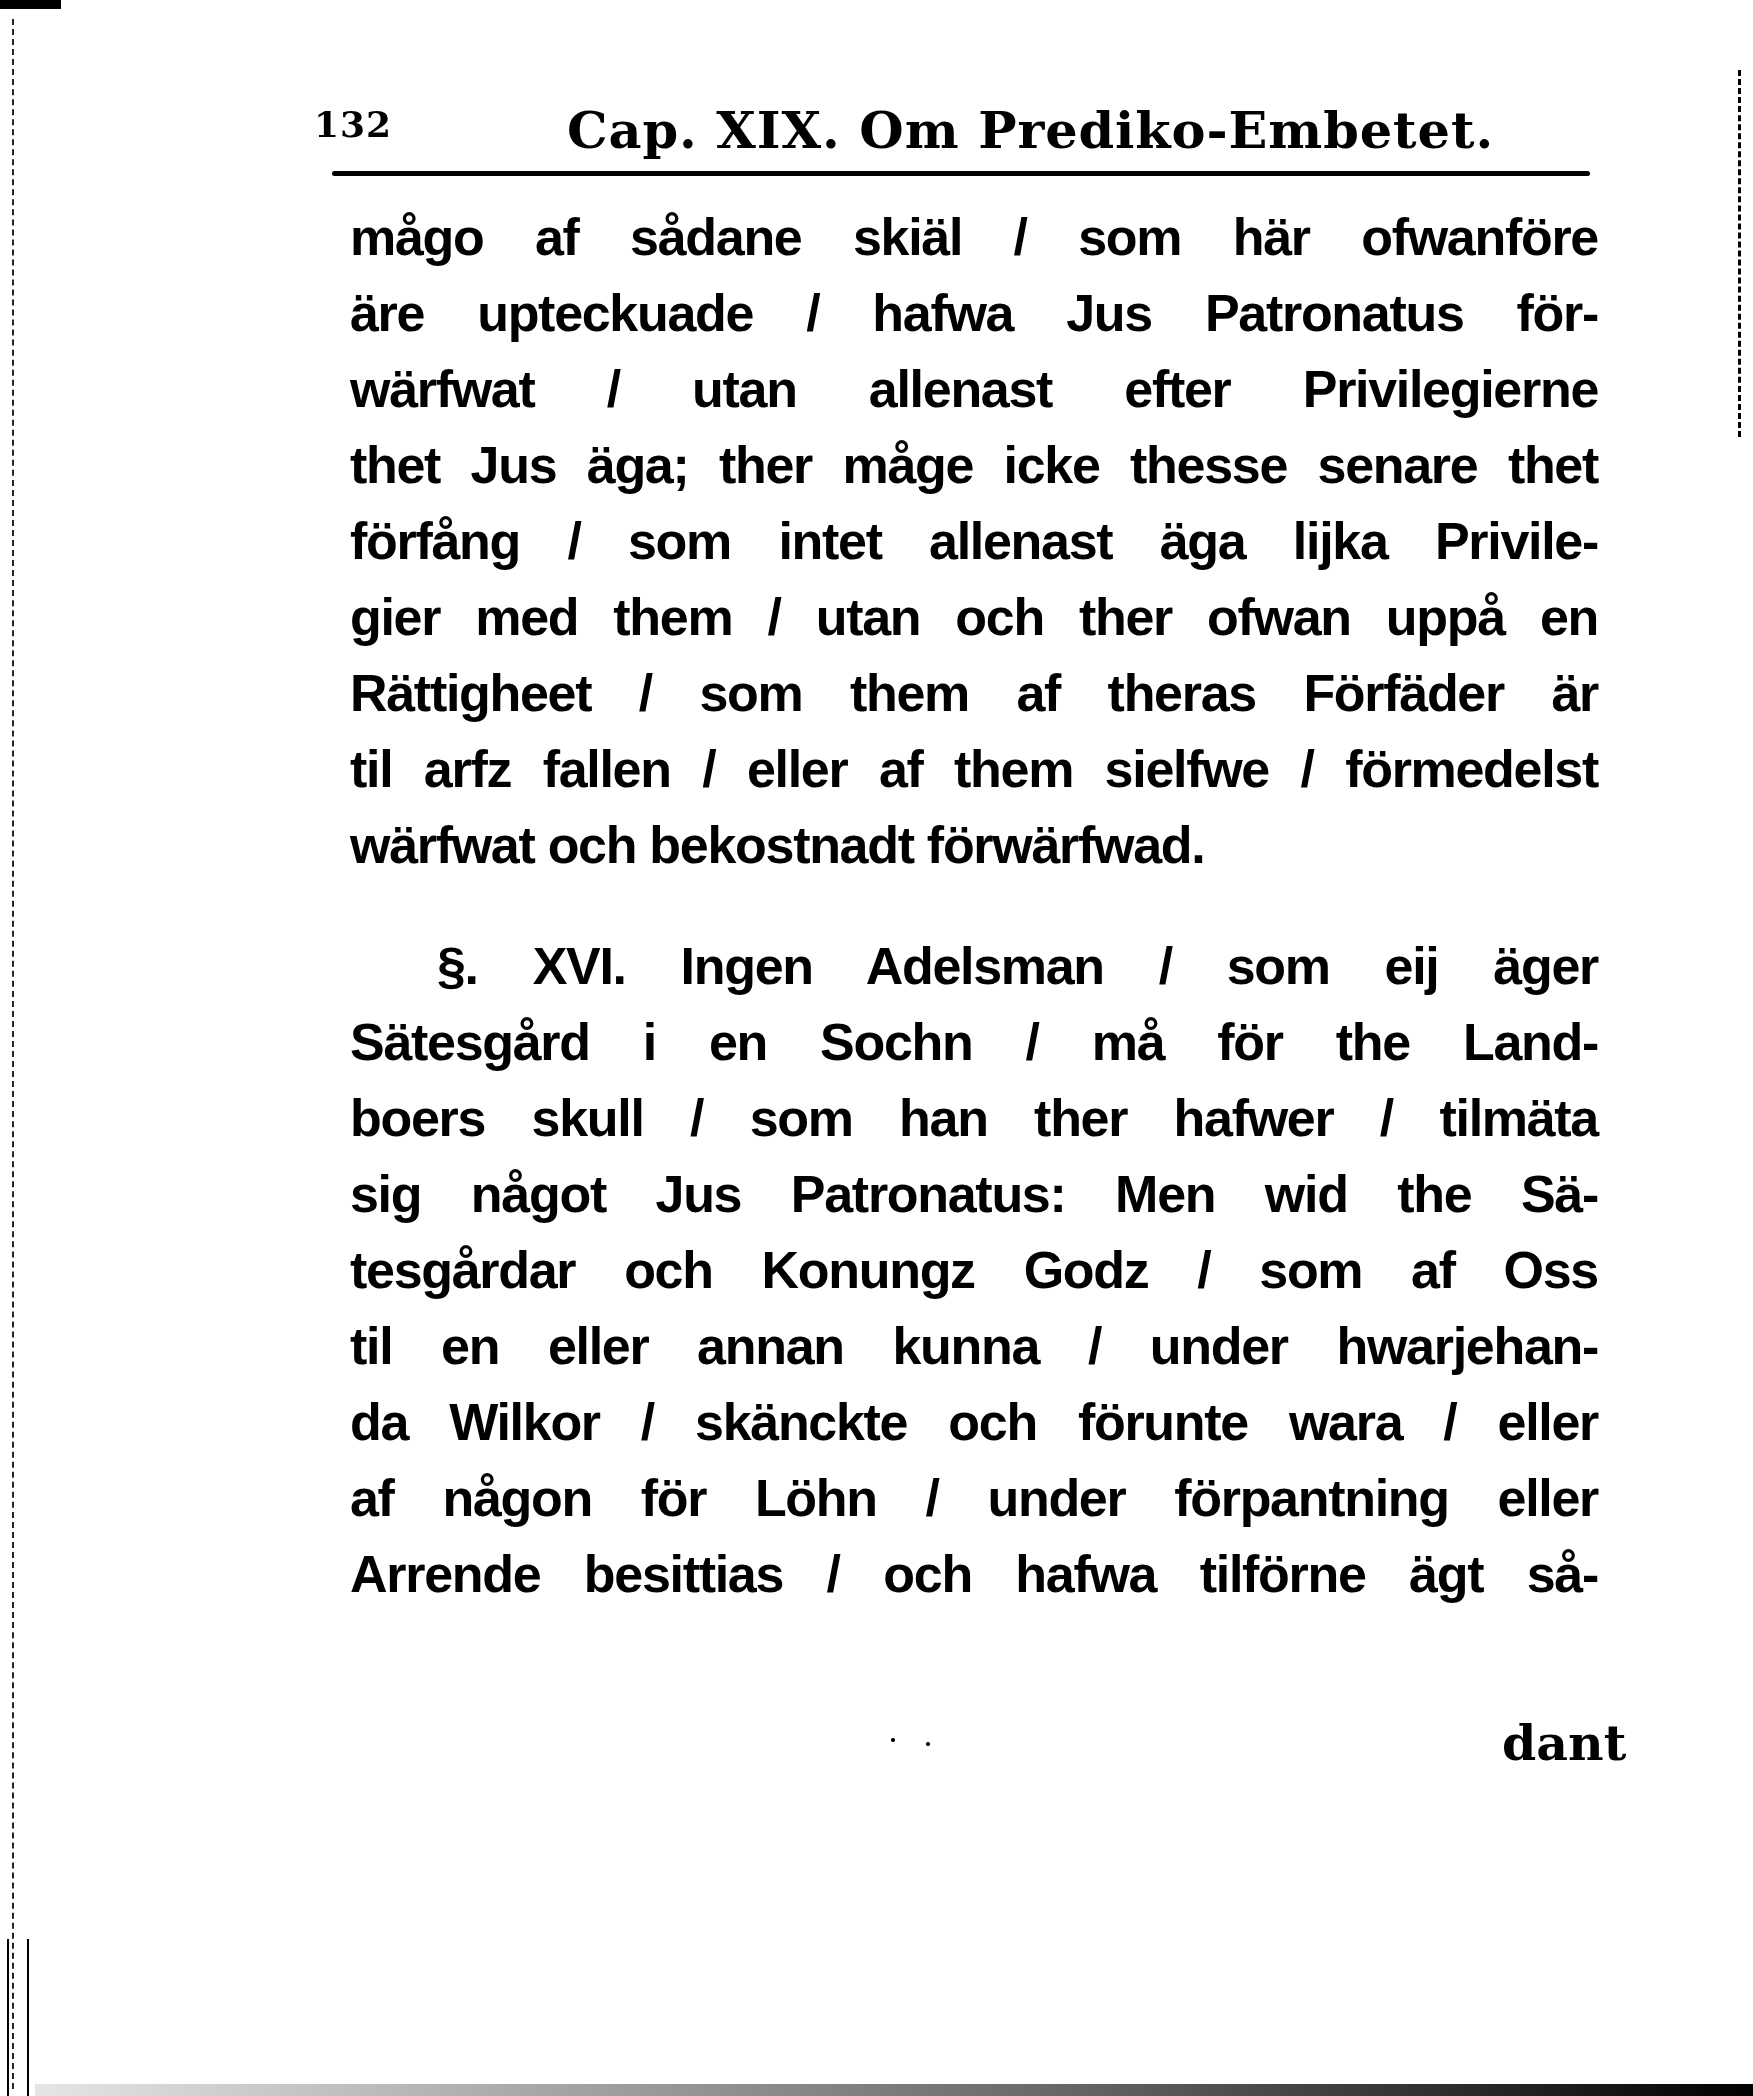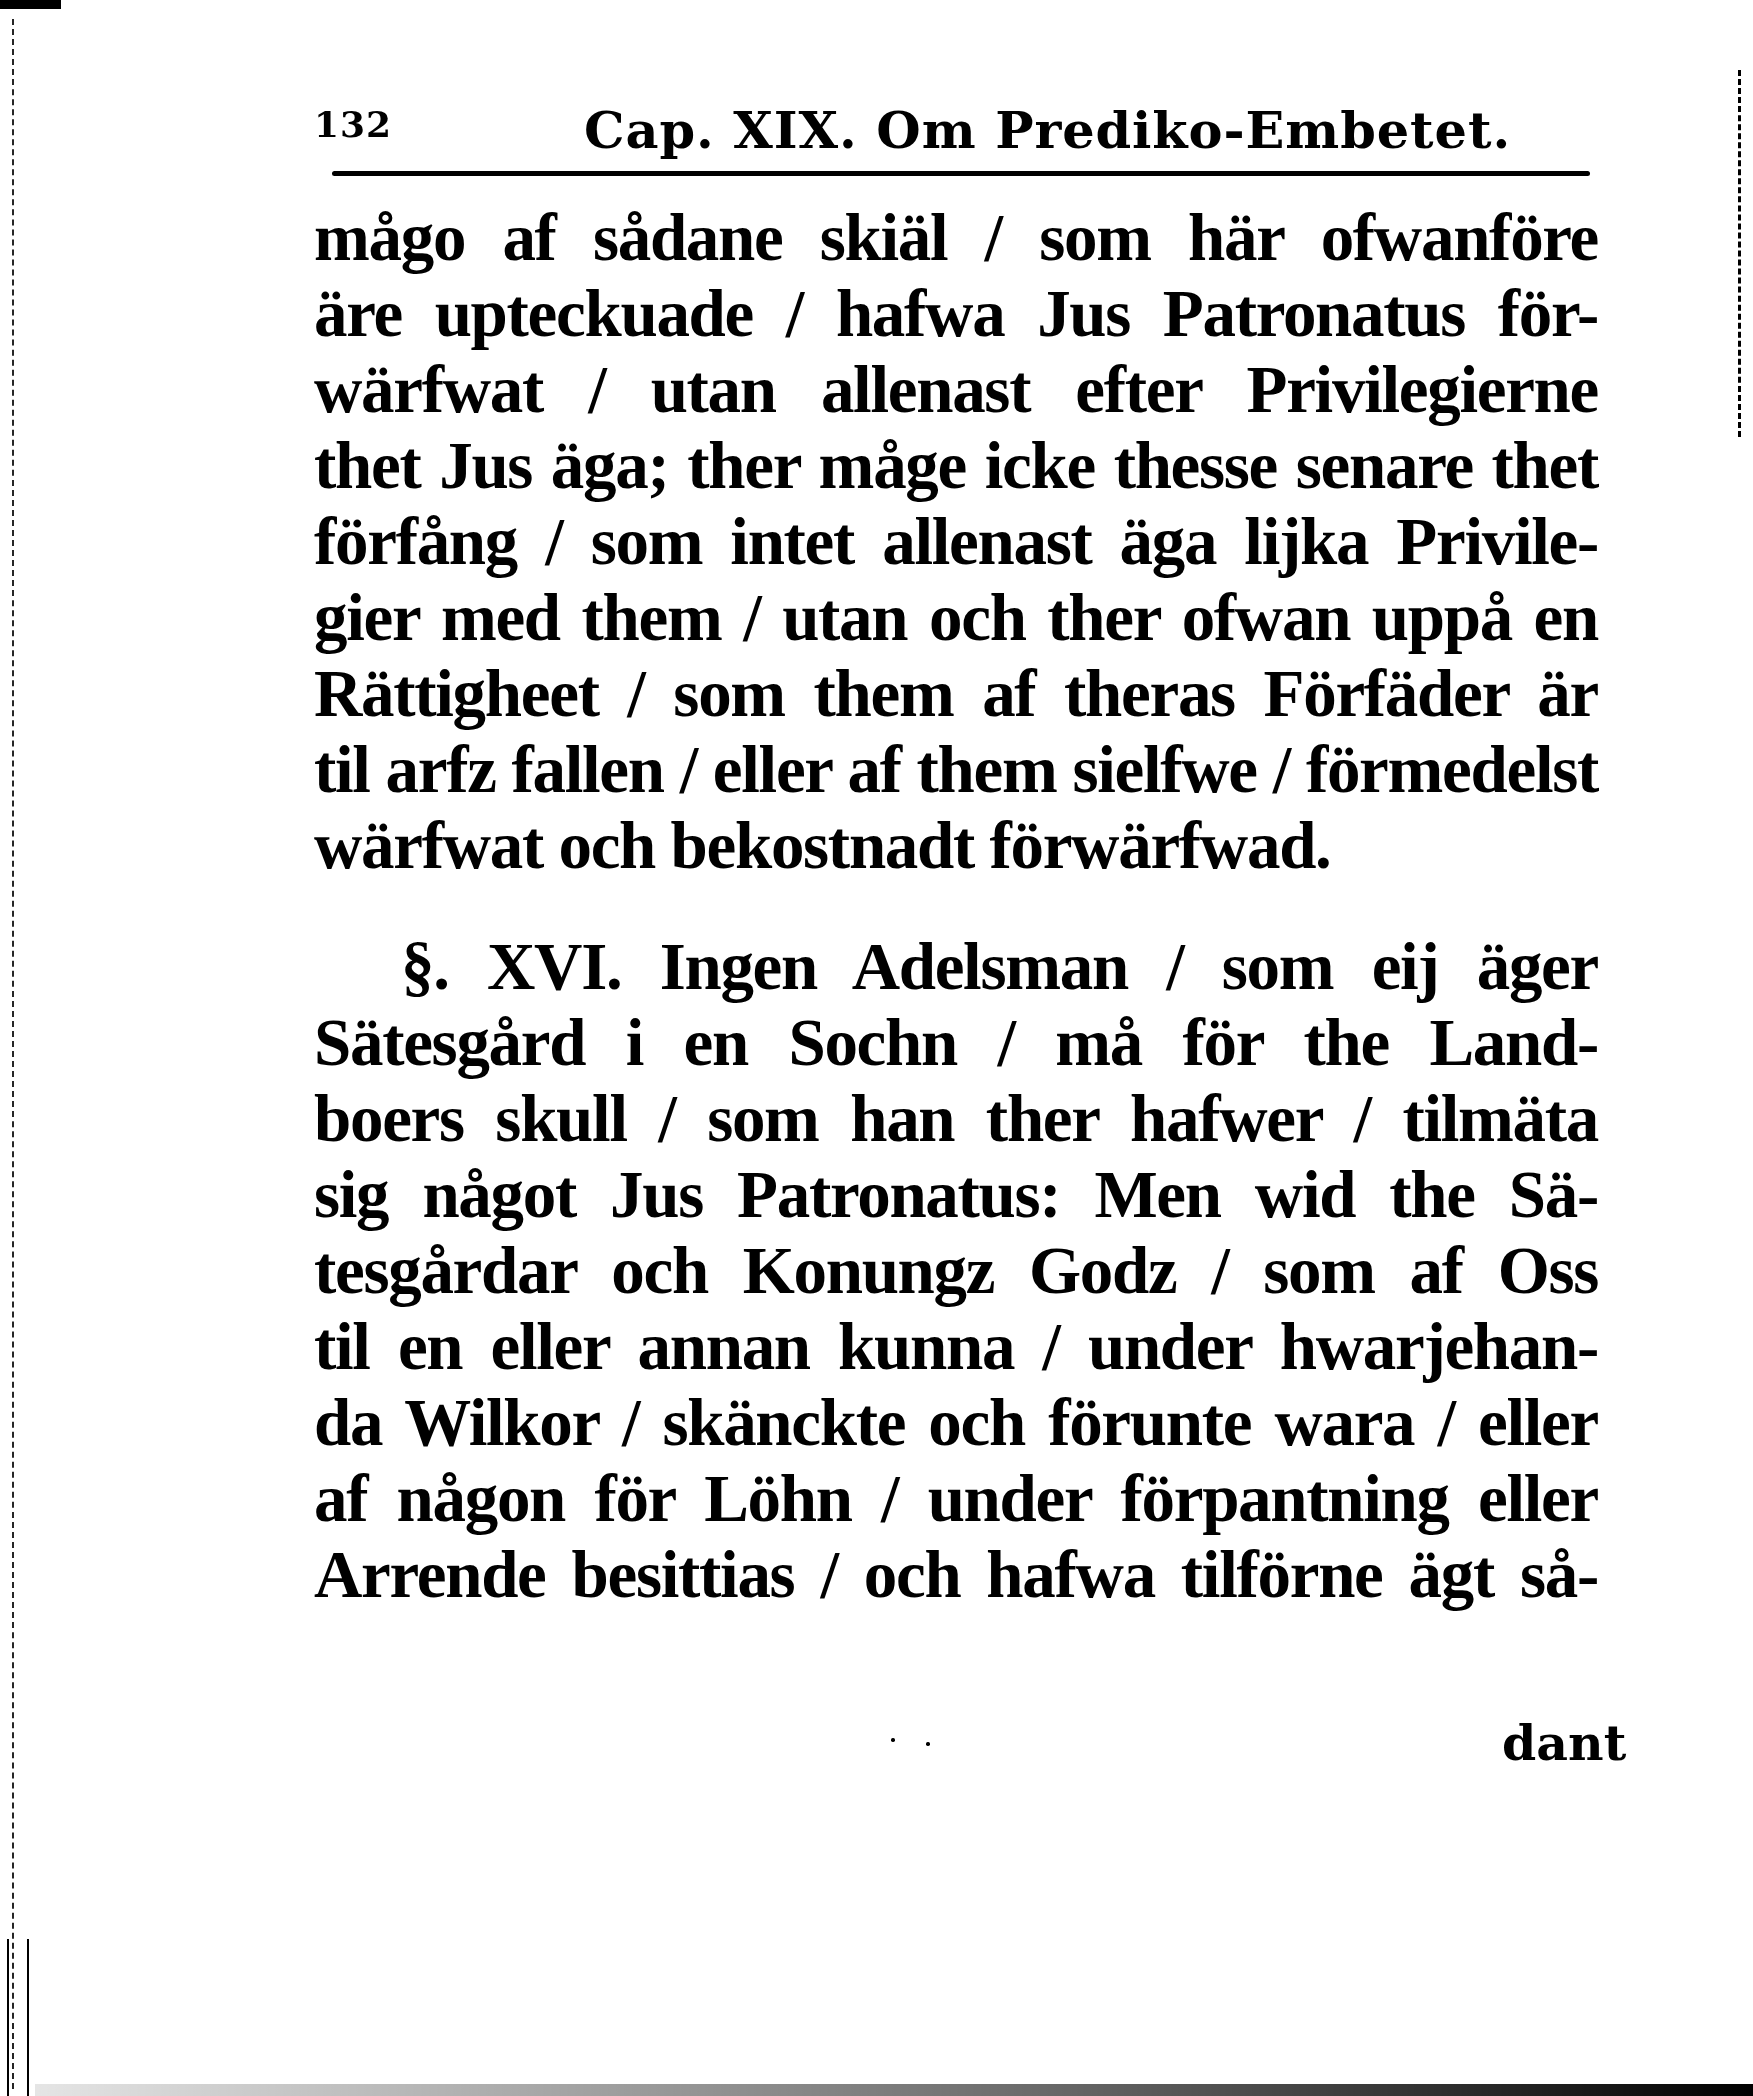--- a/index.html
+++ b/index.html
@@ -9,28 +9,28 @@
   }
   .binding-edge { position:absolute; left:12.2px; top:19px; width:3.5px; height:2070px; border-left:2.6px dashed #000; opacity:.85; }
   .binding-edge2 { position:absolute; left:7px; top:1939px; width:17.5px; height:157px; border-left:2.6px solid #000; border-right:2.6px solid #000; }
   .top-smudge { position:absolute; left:0; top:0; width:61px; height:8.7px; background:#000; }
   .bottom-smudge { position:absolute; left:35px; bottom:0; width:1719px; height:12.2px;
     background:linear-gradient(90deg, rgba(0,0,0,0.1), rgba(0,0,0,0.6) 60%, #000); }
   .right-marks { position:absolute; left:1738px; top:70px; width:4.4px; height:367px; border-left:3.5px dashed #000; }
 
   .running-head { position:absolute; left:314px; top:103px; width:1275px; height:61px; }
   .page-number { position:absolute; left:0; top:0; font-size:36px; font-weight:bold; letter-spacing:0.9px; }
-  .head-title { position:absolute; left:270px; top:-3.5px; font-size:51px; font-weight:bold; letter-spacing:0.9px; white-space:nowrap; }
+  .head-title { position:absolute; left:253px; top:-3.5px; font-size:51px; font-weight:bold; letter-spacing:0.9px; white-space:nowrap; }
   .head-rule { position:absolute; left:332px; top:171px; width:1258px; height:5.2px; background:#000; border-radius:2.6px; }
 
   .text-block { position:absolute; left:314px; top:199px; width:1284px; }
   .line {
-    height:76px; line-height:76px; font-size:67px; font-weight:bold; white-space:nowrap;
-    font-family:Liberation Serif, serif; letter-spacing:-1.3px; transform-origin:left center;
-    text-align:justify; text-align-last:justify;
+    height:76px; line-height:76px; font-size:52px; font-weight:bold; white-space:nowrap;
+    font-family:Liberation Sans, sans-serif; letter-spacing:-1.3px; transform-origin:left center;
+    text-align:justify; text-align-last:justify;margin-left:36px;
   }
   .gap { height:45px; }
   .indent { padding-left:87px; }
   .catchword { position:absolute; left:1502px; top:1714px; font-size:49px; font-weight:bold; }
   .speck { position:absolute; width:3.5px; height:3.5px; background:#000; border-radius:1.7px; }
 </style>
 </head>
 <body>
 
 <div class="top-smudge"></div>

